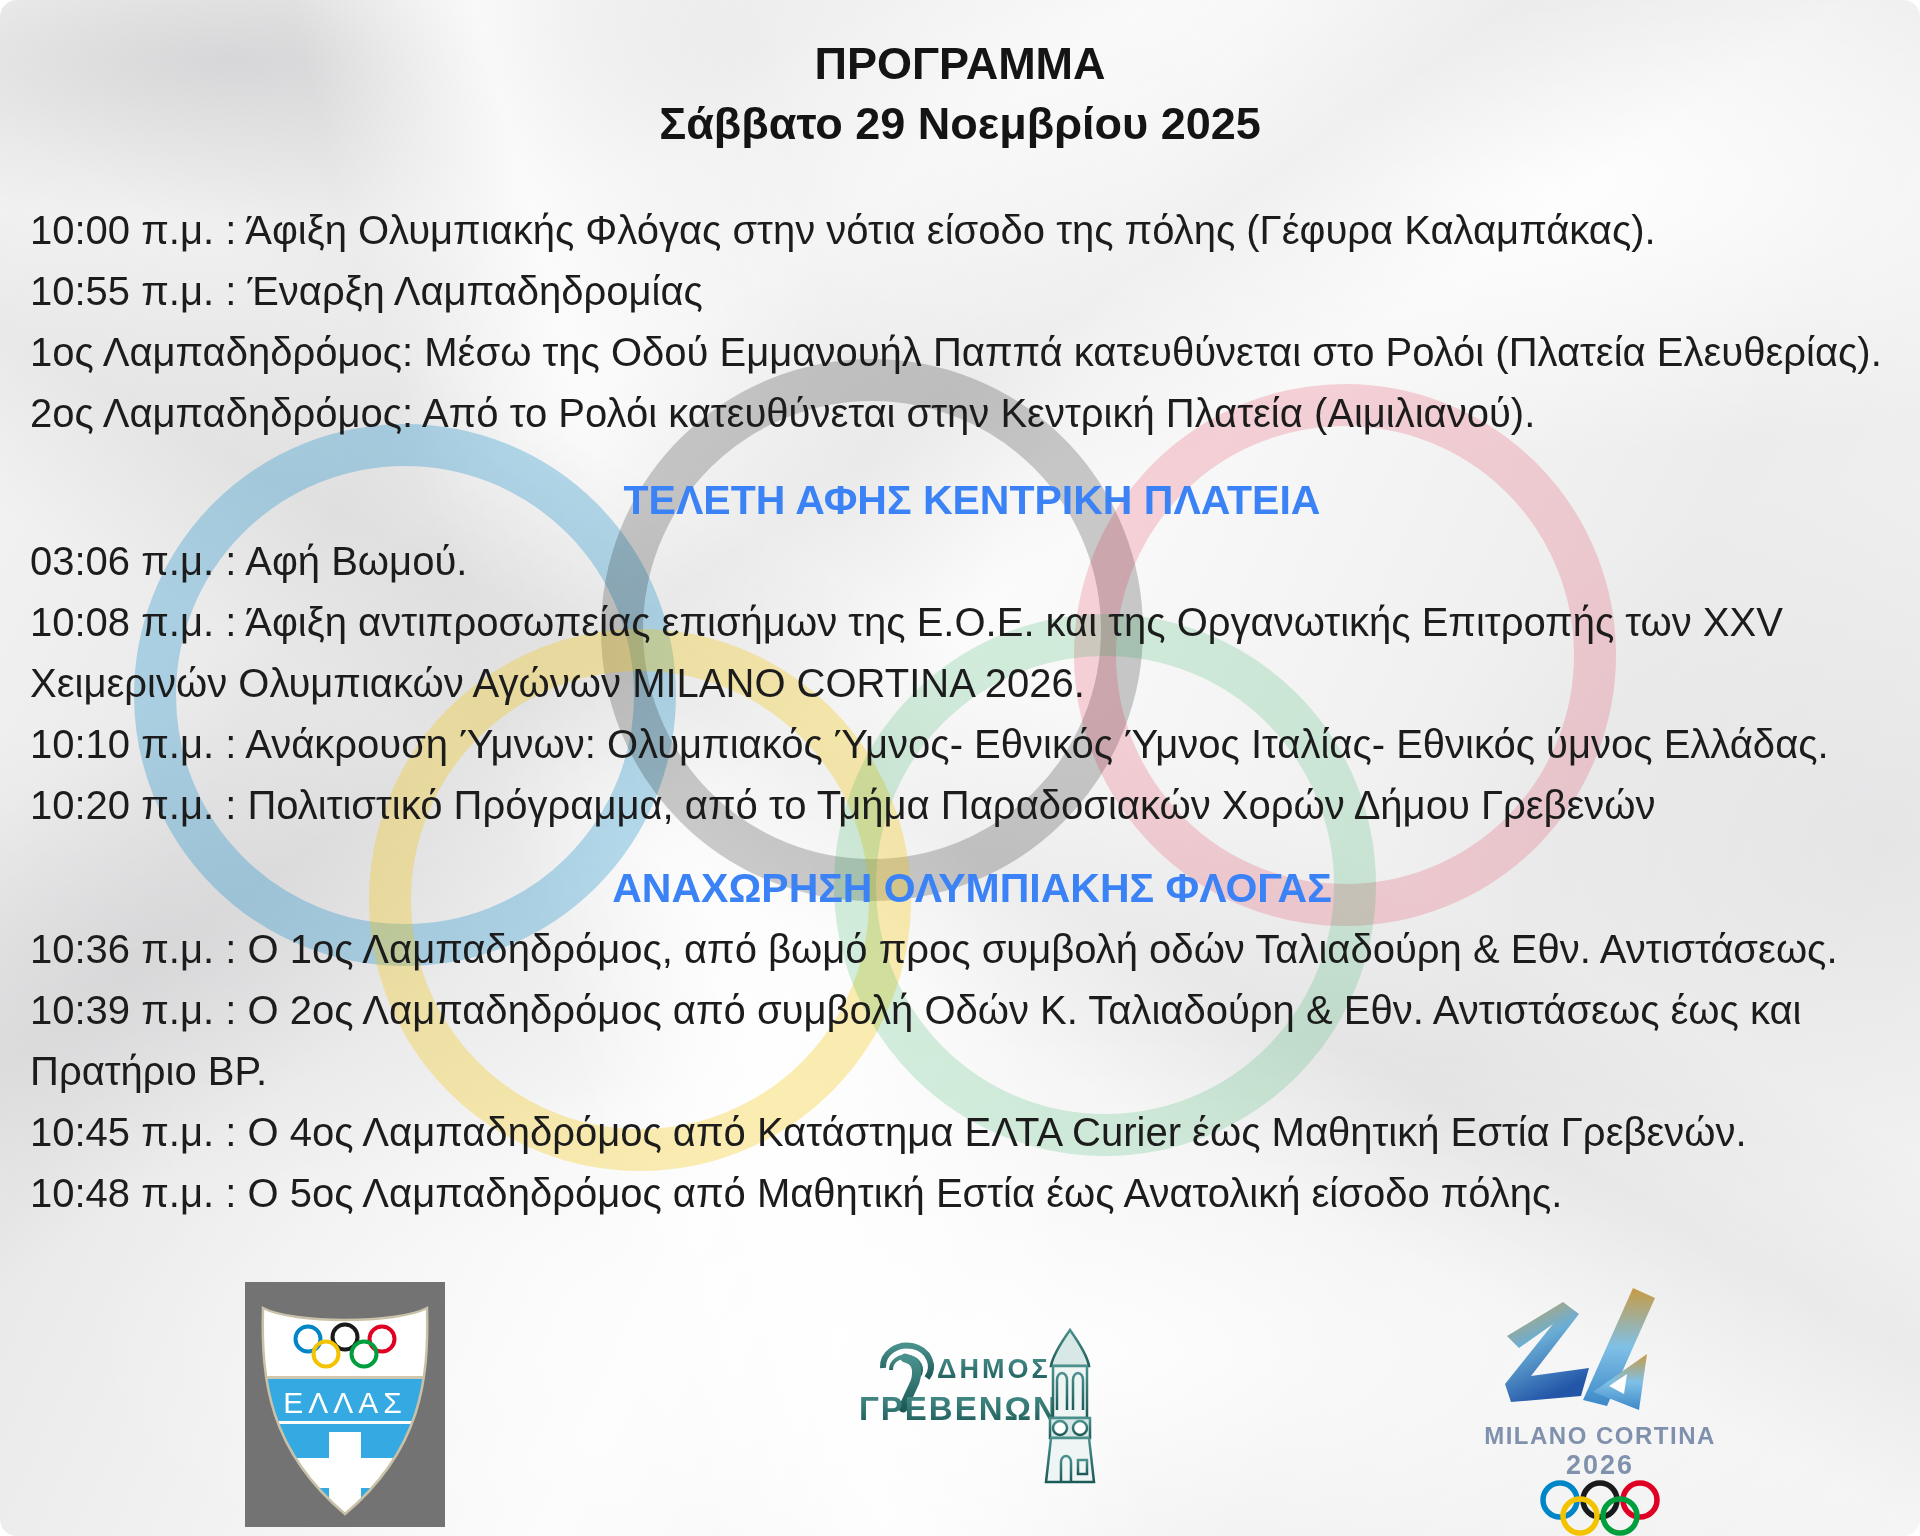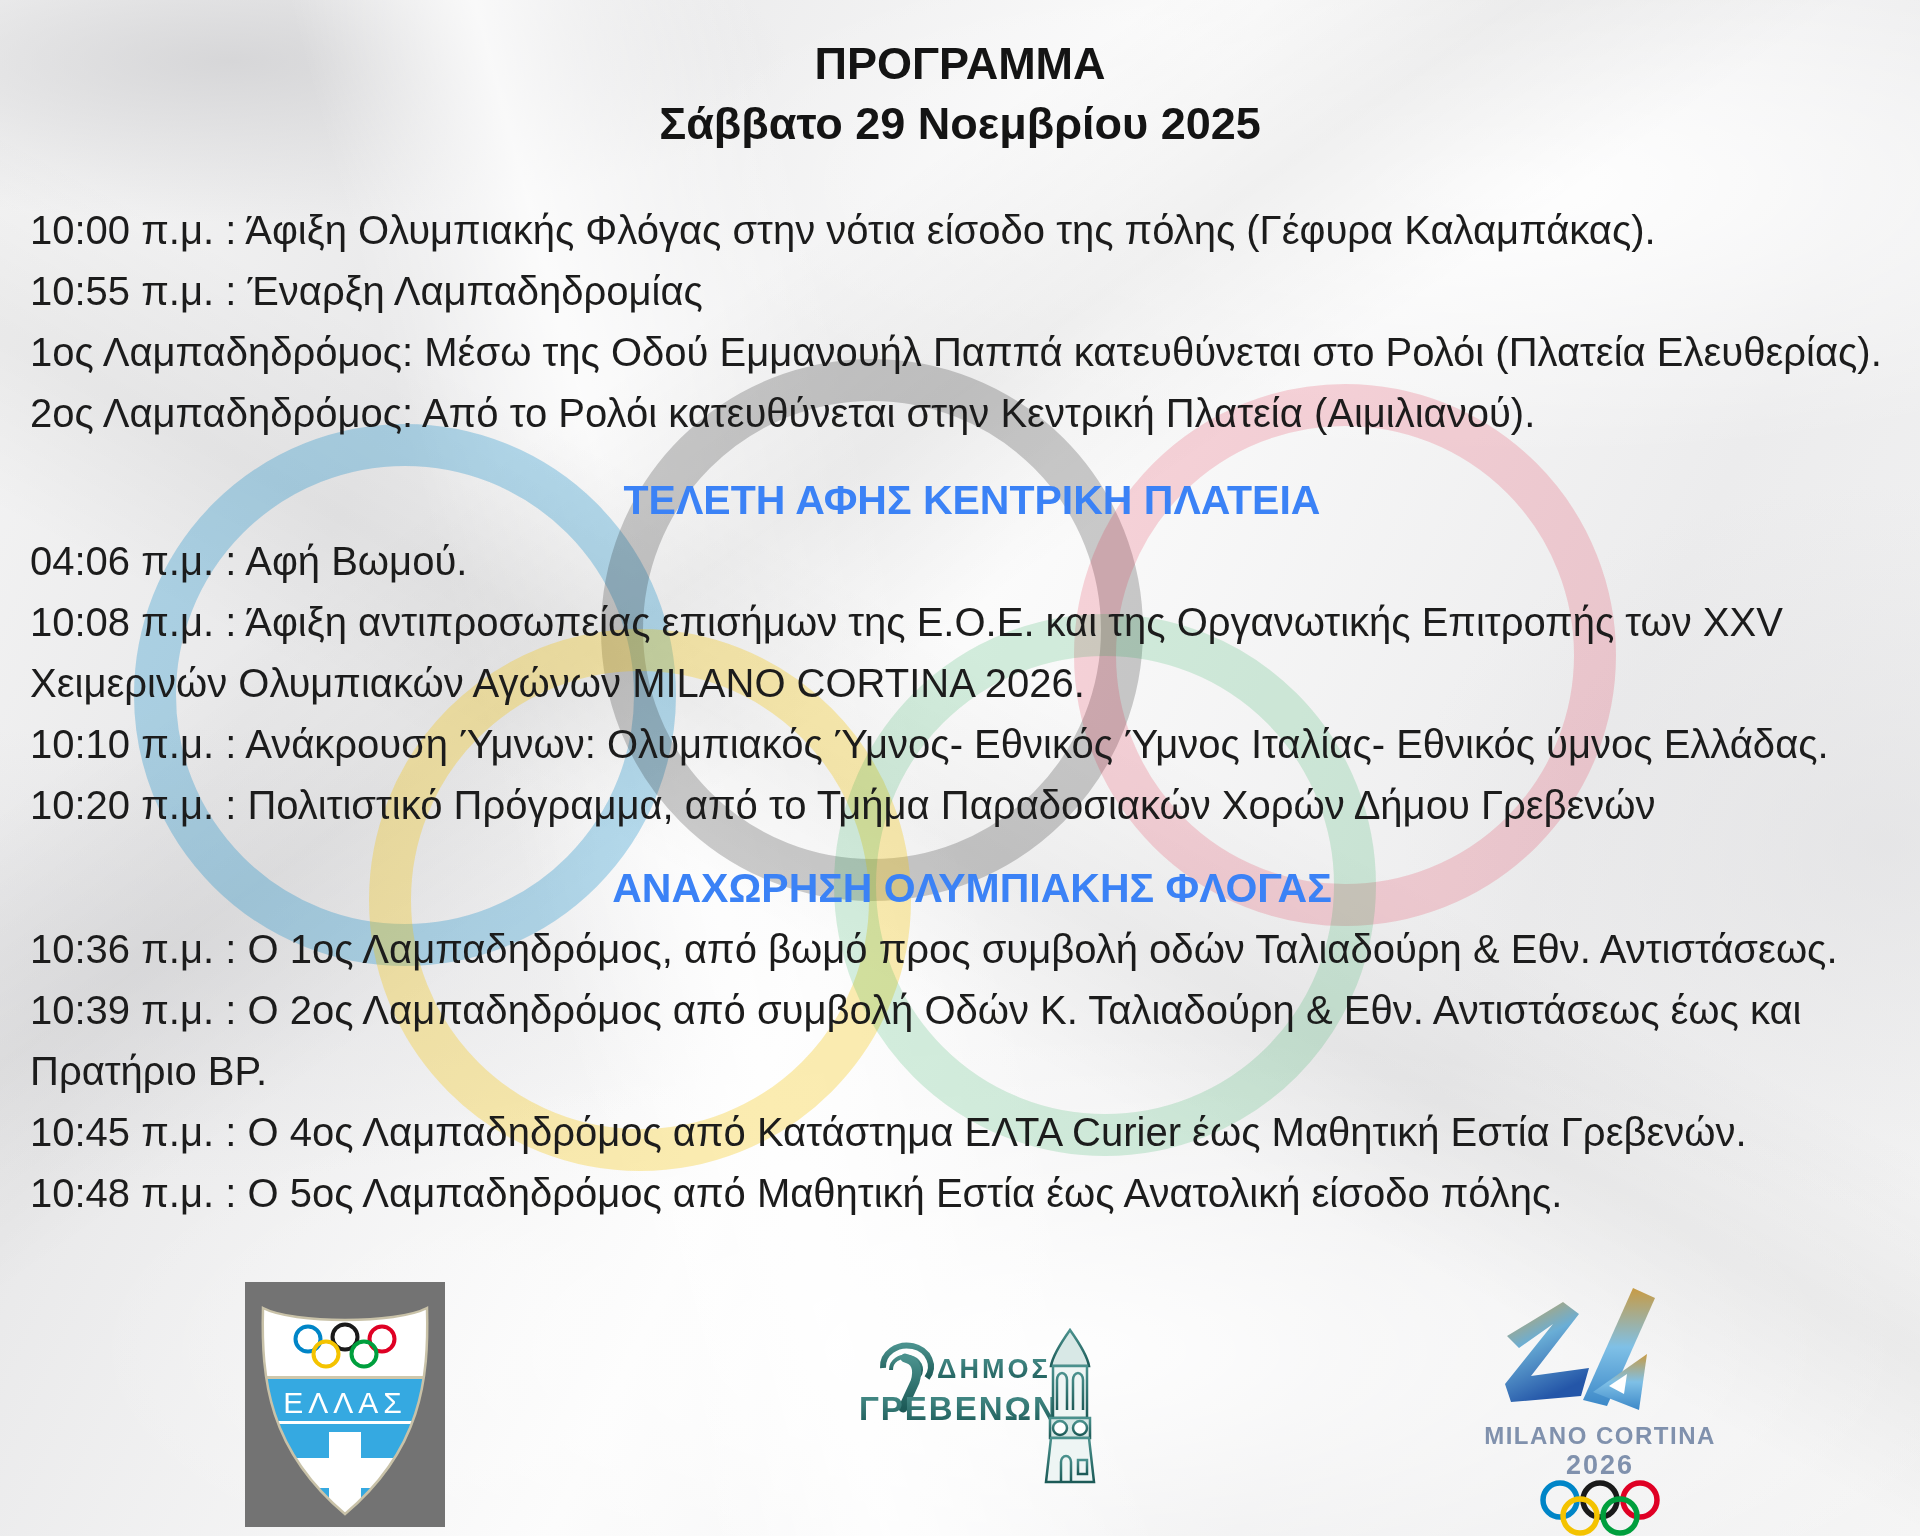--- a/index.html
+++ b/index.html
@@ -1,21 +1,21 @@
 <!DOCTYPE html>
 <html lang="el"><head>
 <meta charset="utf-8">
 <style>
   html,body{margin:0;padding:0;}
   body{
     width:1920px;height:1536px;overflow:hidden;position:relative;
     font-family:"Liberation Sans","DejaVu Sans",sans-serif;
     color:#1c1c1c;
   }
-  .page{position:absolute;inset:0;width:1920px;height:1536px;overflow:hidden;}
+  .page{position:absolute;inset:0;width:1920px;height:1536px;overflow:hidden;border-radius:17px;}
 
   
   .fabric{
     position:absolute;inset:0;
     background:
       radial-gradient(ellipse 900px 260px at 12% 4%, rgba(210,210,212,.85), rgba(210,210,212,0) 62%),
       radial-gradient(ellipse 1300px 420px at 78% 12%, rgba(255,255,255,.95), rgba(255,255,255,0) 65%),
       radial-gradient(ellipse 1100px 380px at 8% 62%, rgba(224,224,226,.7), rgba(224,224,226,0) 60%),
       radial-gradient(ellipse 1500px 500px at 55% 88%, rgba(255,255,255,.9), rgba(255,255,255,0) 65%),
       radial-gradient(ellipse 800px 600px at 98% 55%, rgba(222,222,224,.6), rgba(222,222,224,0) 60%),
@@ -70,21 +70,21 @@
       <div>Σάββατο 29 Νοεμβρίου 2025</div>
     </div>
 
     <div class="schedule">
       <div class="line">10:00 π.μ. : Άφιξη Ολυμπιακής Φλόγας στην νότια είσοδο της πόλης (Γέφυρα Καλαμπάκας).</div>
       <div class="line">10:55 π.μ. : Έναρξη Λαμπαδηδρομίας</div>
       <div class="line">1ος Λαμπαδηδρόμος: Μέσω της Οδού Εμμανουήλ Παππά κατευθύνεται στο Ρολόι (Πλατεία Ελευθερίας).</div>
       <div class="line">2ος Λαμπαδηδρόμος: Από το Ρολόι κατευθύνεται στην Κεντρική Πλατεία (Αιμιλιανού).</div>
 
       <div class="section-heading">ΤΕΛΕΤΗ ΑΦΗΣ ΚΕΝΤΡΙΚΗ ΠΛΑΤΕΙΑ</div>
-      <div class="line">04:06 π.μ. : Αφή Βωμού.</div>
+      <div class="line">03:06 π.μ. : Αφή Βωμού.</div>
       <div class="line">10:08 π.μ. : Άφιξη αντιπροσωπείας επισήμων της Ε.Ο.Ε. και της Οργανωτικής Επιτροπής των XXV</div>
       <div class="line">Χειμερινών Ολυμπιακών Αγώνων MILANO CORTINA 2026.</div>
       <div class="line">10:10 π.μ. : Ανάκρουση Ύμνων: Ολυμπιακός Ύμνος- Εθνικός Ύμνος Ιταλίας- Εθνικός ύμνος Ελλάδας.</div>
       <div class="line">10:20 π.μ. : Πολιτιστικό Πρόγραμμα, από το Τμήμα Παραδοσιακών Χορών Δήμου Γρεβενών</div>
 
       <div class="section-heading second">ΑΝΑΧΩΡΗΣΗ ΟΛΥΜΠΙΑΚΗΣ ΦΛΟΓΑΣ</div>
       <div class="line">10:36 π.μ. : Ο 1ος Λαμπαδηδρόμος, από βωμό προς συμβολή οδών Ταλιαδούρη &amp; Εθν. Αντιστάσεως.</div>
       <div class="line">10:39 π.μ. : Ο 2ος Λαμπαδηδρόμος από συμβολή Οδών Κ. Ταλιαδούρη &amp; Εθν. Αντιστάσεως έως και</div>
       <div class="line">Πρατήριο BP.</div>
       <div class="line">10:45 π.μ. : Ο 4ος Λαμπαδηδρόμος από Κατάστημα ΕΛΤΑ Curier έως Μαθητική Εστία Γρεβενών.</div>

